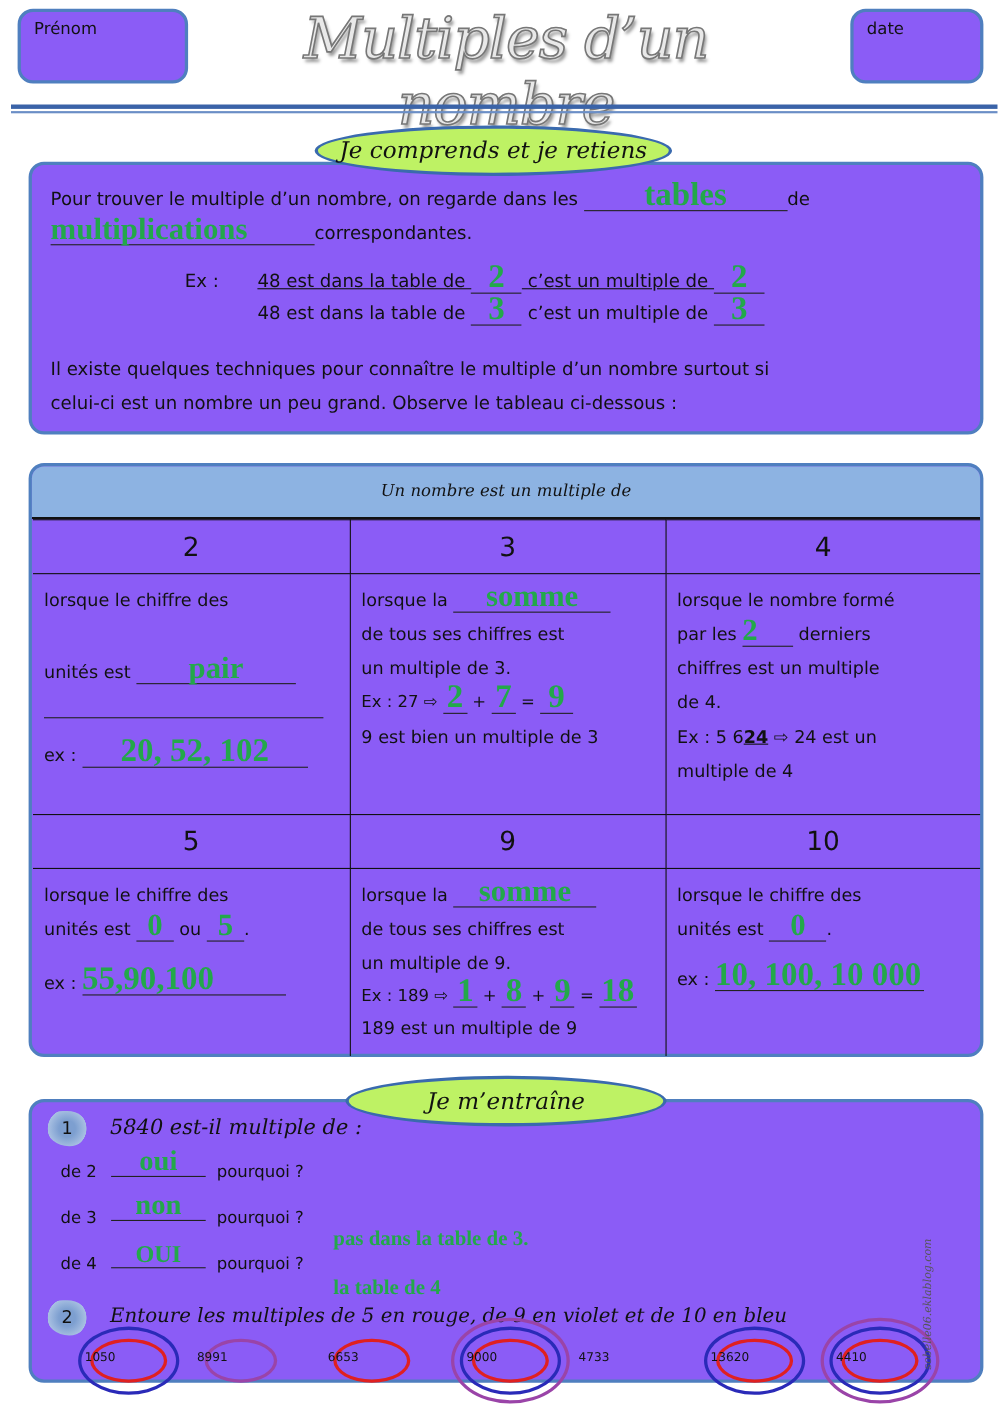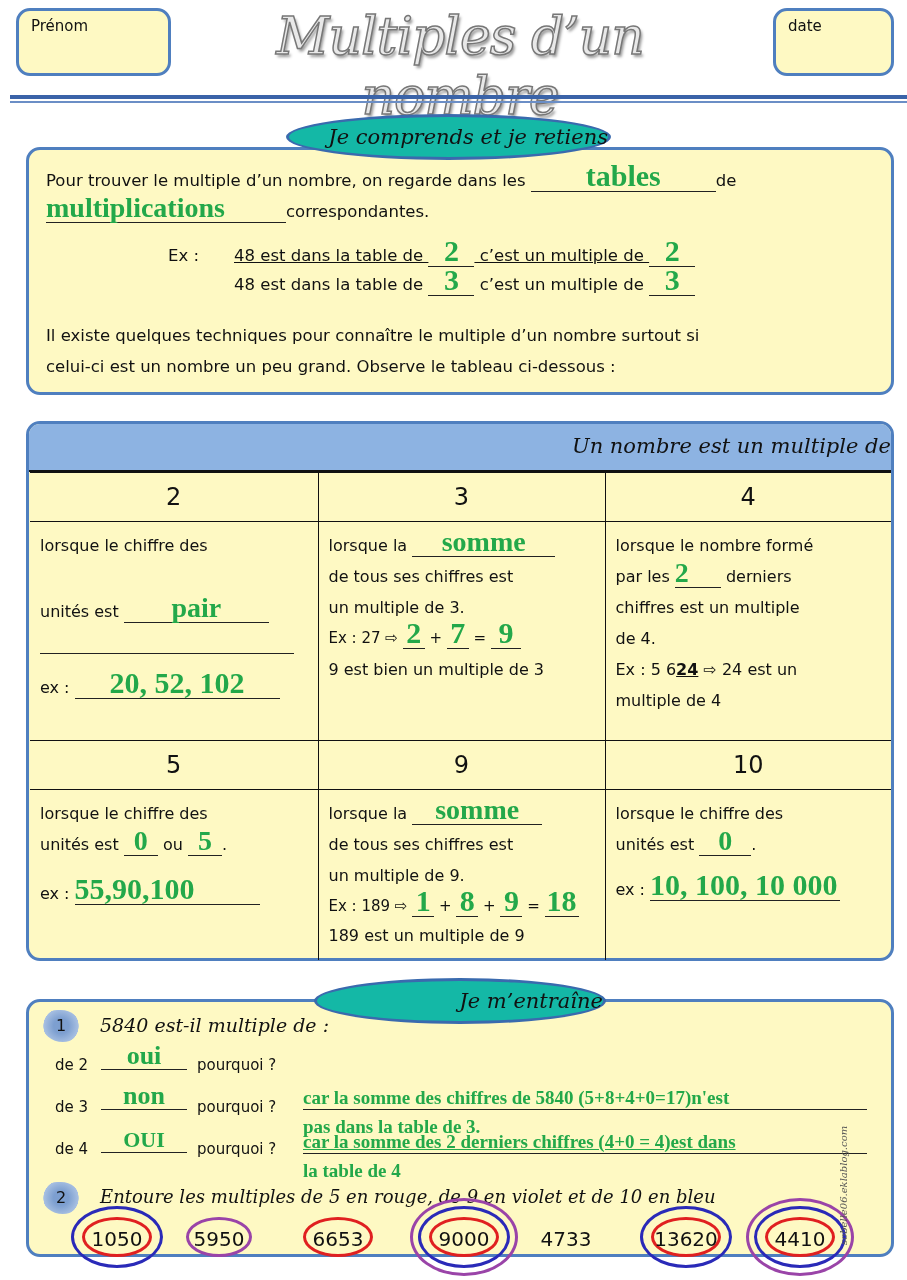--- a/index.html
+++ b/index.html
@@ -1,32 +1,32 @@
 <!DOCTYPE html>
 <html><head>
 <meta charset="utf-8">
 <style>
   html,body{margin:0;padding:0;background:#fff;}
   body{width:907px;height:1280px;position:relative;overflow:hidden;font-family:"DejaVu Sans","Liberation Sans",sans-serif;color:#111;}
   .abs{position:absolute;}
-  .box{border:3px solid #4f7fbf;border-radius:14px;background:#fef9c3;box-sizing:border-box;}
+  .box{border:3px solid #4f7fbf;border-radius:14px;background:#8b5cf6;box-sizing:border-box;}
   .small-lbl{font-size:15px;position:absolute;left:12px;top:6px;}
   .title{position:absolute;left:200px;top:6px;width:520px;text-align:center;font-family:"DejaVu Serif",serif;font-style:italic;font-size:52px;color:#e8e8e8;
     -webkit-text-stroke:1.5px #777;text-shadow:2px 3px 3px #999;letter-spacing:-1px;}
   .rule{position:absolute;left:10px;width:897px;height:4px;background:#3a63a8;}
-  .pill{position:absolute;background:#14b8a6;border:3px solid #3a6aae;border-radius:50%;text-align:right;font-family:"DejaVu Serif",serif;font-style:italic;font-size:21px;box-sizing:border-box;}
+  .pill{position:absolute;background:#bef264;border:3px solid #3a6aae;border-radius:50%;text-align:center;font-family:"DejaVu Serif",serif;font-style:italic;font-size:21px;box-sizing:border-box;}
   .txt{font-size:16.5px;line-height:30px;}
   .blank{display:inline-block;border-bottom:1px solid #222;text-align:center;vertical-align:baseline;line-height:20px;}
   .gans{color:#23a84a;font-family:"Liberation Serif",serif;font-weight:bold;}
   table.grid{border-collapse:collapse;position:absolute;left:30px;top:472px;width:861px;}
   table.grid td{border:1.5px solid #111;vertical-align:top;box-sizing:border-box;}
   .hcell{text-align:center;font-size:24px;height:48px;line-height:46px;}
   .bcell{padding:8px 10px;font-size:16px;line-height:31px;}
   .circle{position:absolute;border-radius:50%;box-sizing:border-box;}
-  .num{position:absolute;font-size:20px;text-align:center;}
+  .num{position:absolute;font-size:11px;text-align:left;}
 </style>
 </head>
 <body>
 
 <div class="abs box" style="left:16px;top:8px;width:155px;height:68px;">
   <span class="small-lbl">Prénom</span>
 </div>
 <div class="title">Multiples d’un nombre</div>
 <div class="abs box" style="left:773px;top:8px;width:121px;height:68px;">
   <span class="small-lbl">date</span>
@@ -47,21 +47,21 @@
 <div class="abs txt" style="left:234px;top:241px;text-decoration:underline;">
   <span>48 est dans la table de </span><span class="blank" style="width:46px;"><span class="gans" style="font-size:30px;">2</span></span><span> c’est un multiple de </span><span class="blank" style="width:46px;"><span class="gans" style="font-size:30px;">2</span></span>
 </div>
 <div class="abs txt" style="left:234px;top:270px;">
   <span>48 est dans la table de </span><span class="blank" style="width:46px;"><span class="gans" style="font-size:30px;">3</span></span><span> c’est un multiple de </span><span class="blank" style="width:46px;"><span class="gans" style="font-size:30px;">3</span></span>
 </div>
 <div class="abs txt" style="left:46px;top:321px;">Il existe quelques techniques pour connaître le multiple d’un nombre surtout si</div>
 <div class="abs txt" style="left:46px;top:352px;">celui-ci est un nombre un peu grand. Observe le tableau ci-dessous :</div>
 
 <div class="abs box" style="left:26px;top:421px;width:868px;height:540px;"></div>
-<div class="abs" style="left:29px;top:424px;width:862px;height:48px;background:#8db3e2;border-radius:11px 11px 0 0;border-bottom:2px solid #111;box-sizing:border-box;text-align:right;font-family:'DejaVu Serif',serif;font-style:italic;font-size:21px;line-height:44px;">
+<div class="abs" style="left:29px;top:424px;width:862px;height:48px;background:#8db3e2;border-radius:11px 11px 0 0;border-bottom:2px solid #111;box-sizing:border-box;text-align:center;font-family:'DejaVu Serif',serif;font-style:italic;font-size:15px;line-height:44px;">
   <span>Un nombre est un multiple de</span>
 </div>
 
 <table class="grid">
   <tbody>
       <tr>
     <td class="hcell" style="width:288px;border-left:none;">2</td>
     <td class="hcell" style="width:287px;">3</td>
     <td class="hcell" style="width:286px;border-right:none;">4</td>
   </tr>
@@ -126,43 +126,41 @@
 <div class="abs" style="left:55px;top:1040px;width:812px;">
   <div style="height:42px;position:relative;font-size:15px;">
     <span class="abs" style="left:0;top:16px;">de 2</span>
     <span class="abs blank" style="left:46px;top:6px;width:86px;"><span class="gans" style="font-size:26px;">oui</span></span>
     <span class="abs" style="left:142px;top:16px;">pourquoi ?</span>
   </div>
   <div style="height:42px;position:relative;font-size:15px;">
     <span class="abs" style="left:0;top:16px;">de 3</span>
     <span class="abs blank" style="left:46px;top:4px;width:86px;"><span class="gans" style="font-size:26px;">non</span></span>
     <span class="abs" style="left:142px;top:16px;">pourquoi ?</span>
-    <span class="abs blank" style="left:248px;top:6px;width:564px;text-align:left;"><span class="gans" style="font-size:19px;">car la somme des chiffres de 5840 (5+8+4+0=17)n'est</span></span>
     <span class="abs gans" style="left:248px;top:34px;font-size:19px;">pas dans la table de 3.</span>
   </div>
   <div style="height:42px;position:relative;font-size:15px;">
     <span class="abs" style="left:0;top:16px;">de 4</span>
     <span class="abs blank" style="left:46px;top:6px;width:86px;"><span class="gans" style="font-size:22px;">OUI</span></span>
     <span class="abs" style="left:142px;top:16px;">pourquoi ?</span>
-    <span class="abs blank" style="left:248px;top:8px;width:564px;text-align:left;"><span class="gans" style="font-size:19px;text-decoration:underline;">car la somme des 2 derniers chiffres (4+0 = 4)est dans</span></span>
     <span class="abs gans" style="left:248px;top:36px;font-size:19px;">la table de 4</span>
   </div>
 </div>
 
 <div class="abs" style="left:42px;top:1182px;width:38px;height:32px;background:radial-gradient(circle,#7d9fd0 30%,#a8c0e2 70%,transparent 72%);border-radius:40% 50% 45% 55%;text-align:center;line-height:32px;font-size:16px;">
   <span>2</span>
 </div>
 <div class="abs" style="left:100px;top:1186px;font-family:'DejaVu Serif',serif;font-style:italic;font-size:18px;">Entoure les multiples de 5 en rouge, de 9 en violet et de 10 en bleu</div>
 
 <div id="numbers" class="abs" style="left:0;top:1205px;width:907px;height:75px;">
     <div class="circle" style="width: 70px; height: 40px; left: 82px; top: 12px; border: 3px solid rgb(224, 32, 32);"></div>
     <div class="circle" style="width: 92px; height: 62px; left: 71px; top: 1px; border: 3px solid rgb(42, 42, 184);"></div>
     <div class="num" style="left: 77px; width: 80px; top: 22px;">1050</div>
     <div class="circle" style="width: 66px; height: 40px; left: 186px; top: 12px; border: 3px solid rgb(154, 68, 168);"></div>
-    <div class="num" style="left: 179px; width: 80px; top: 22px;">5950</div>
+    <div class="num" style="left: 179px; width: 80px; top: 22px;">8991</div>
     <div class="circle" style="width: 70px; height: 40px; left: 303px; top: 12px; border: 3px solid rgb(224, 32, 32);"></div>
     <div class="num" style="left: 298px; width: 80px; top: 22px;">6653</div>
     <div class="circle" style="width: 70px; height: 40px; left: 429px; top: 12px; border: 3px solid rgb(224, 32, 32);"></div>
     <div class="circle" style="width: 92px; height: 62px; left: 418px; top: 1px; border: 3px solid rgb(42, 42, 184);"></div>
     <div class="circle" style="width: 108px; height: 78px; left: 410px; top: -7px; border: 3px solid rgb(154, 68, 168);"></div>
     <div class="num" style="left: 424px; width: 80px; top: 22px;">9000</div>
     <div class="num" style="left: 526px; width: 80px; top: 22px;">4733</div>
     <div class="circle" style="width: 70px; height: 40px; left: 651px; top: 12px; border: 3px solid rgb(224, 32, 32);"></div>
     <div class="circle" style="width: 92px; height: 62px; left: 640px; top: 1px; border: 3px solid rgb(42, 42, 184);"></div>
     <div class="num" style="left: 646px; width: 80px; top: 22px;">13620</div>

